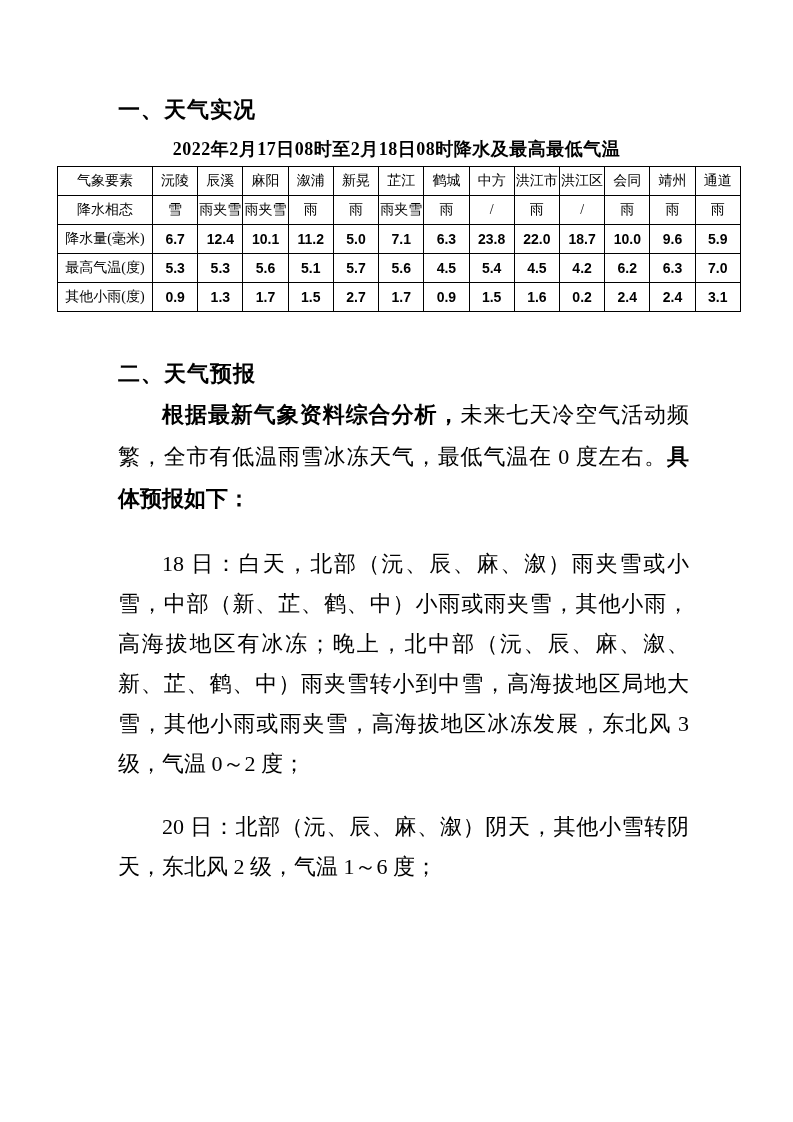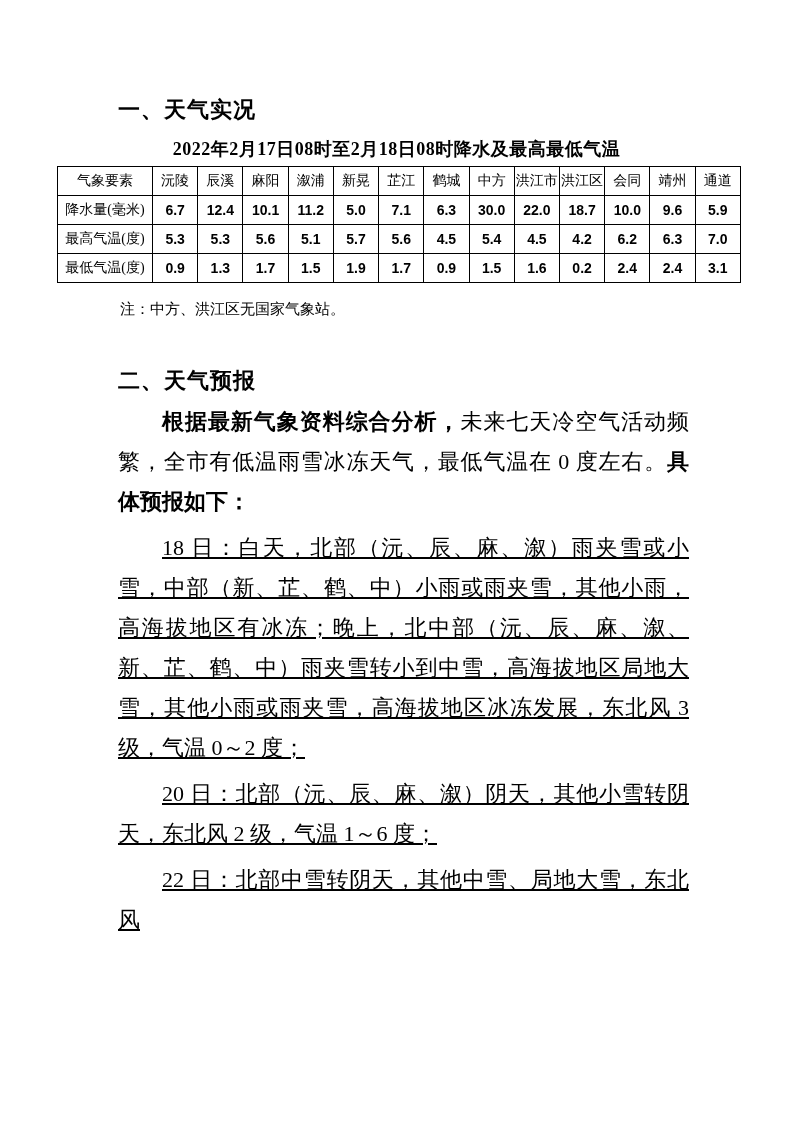--- a/index.html
+++ b/index.html
@@ -71,24 +71,24 @@
   
   .body-text { padding: 0 104px 0 118px; }
   .body-text p {
     margin: 0;
     font-size: 22px;
     line-height: 40px;
     text-align: justify;
     text-justify: inter-character;
     text-indent: 44px;
   }
-  .body-text p.space-above { margin-top: 6px; text-decoration: underline; }
+  .body-text p.space-above { margin-top: 23px; }
   .body-text p:first-child { margin-top: 7px; }
   .body-text .b {
-    font-family: Liberation Sans, sans-serif;
+    font-family: Liberation Mono, monospace;
     font-weight: 700;
   }
 </style>
 </head>
 <body>
 
 <div class="page">
 
   <div class="sec-title first">一、天气实况</div>
 
@@ -111,30 +111,46 @@
         <th>鹤城</th>
         <th>中方</th>
         <th>洪江市</th>
         <th>洪江区</th>
         <th>会同</th>
         <th>靖州</th>
         <th>通道</th>
       </tr>
     </thead>
     <tbody>
+      <tr>
+        <td>降水相态</td>
+        <td class="val">雪</td>
+        <td class="val">雨夹雪</td>
+        <td class="val">雨夹雪</td>
+        <td class="val">雨</td>
+        <td class="val">雨</td>
+        <td class="val">雨夹雪</td>
+        <td class="val">雨</td>
+        <td class="val">/</td>
+        <td class="val">雨</td>
+        <td class="val">/</td>
+        <td class="val">雨</td>
+        <td class="val">雨</td>
+        <td class="val">雨</td>
+      </tr>
       <tr class="num-row">
         <td>降水量(毫米)</td>
         <td class="val">6.7</td>
         <td class="val">12.4</td>
         <td class="val">10.1</td>
         <td class="val">11.2</td>
         <td class="val">5.0</td>
         <td class="val">7.1</td>
         <td class="val">6.3</td>
-        <td class="val">30.0</td>
+        <td class="val">23.8</td>
         <td class="val">22.0</td>
         <td class="val">18.7</td>
         <td class="val">10.0</td>
         <td class="val">9.6</td>
         <td class="val">5.9</td>
       </tr>
       <tr class="num-row">
         <td>最高气温(度)</td>
         <td class="val">5.3</td>
         <td class="val">5.3</td>
@@ -144,42 +160,40 @@
         <td class="val">5.6</td>
         <td class="val">4.5</td>
         <td class="val">5.4</td>
         <td class="val">4.5</td>
         <td class="val">4.2</td>
         <td class="val">6.2</td>
         <td class="val">6.3</td>
         <td class="val">7.0</td>
       </tr>
       <tr class="num-row">
-        <td>最低气温(度)</td>
+        <td>其他小雨(度)</td>
         <td class="val">0.9</td>
         <td class="val">1.3</td>
         <td class="val">1.7</td>
         <td class="val">1.5</td>
-        <td class="val">1.9</td>
+        <td class="val">2.7</td>
         <td class="val">1.7</td>
         <td class="val">0.9</td>
         <td class="val">1.5</td>
         <td class="val">1.6</td>
         <td class="val">0.2</td>
         <td class="val">2.4</td>
         <td class="val">2.4</td>
         <td class="val">3.1</td>
       </tr>
     </tbody>
   </table>
 
-  <div class="table-note">注：中方、洪江区无国家气象站。</div>
 
   <div class="sec-title second">二、天气预报</div>
 
   <div class="body-text">
     <p><span class="b">根据最新气象资料综合分析，</span><span>未来七天冷空气活动频繁，全市有低温雨雪冰冻天气，最低气温在 0 度左右。</span><span class="b">具体预报如下：</span></p>
     <p class="space-above">18 日：白天，北部（沅、辰、麻、溆）雨夹雪或小雪，中部（新、芷、鹤、中）小雨或雨夹雪，其他小雨，高海拔地区有冰冻；晚上，北中部（沅、辰、麻、溆、新、芷、鹤、中）雨夹雪转小到中雪，高海拔地区局地大雪，其他小雨或雨夹雪，高海拔地区冰冻发展，东北风 3 级，气温 0～2 度；</p>
     <p class="space-above">20 日：北部（沅、辰、麻、溆）阴天，其他小雪转阴天，东北风 2 级，气温 1～6 度；</p>
-    <p class="space-above">22 日：北部中雪转阴天，其他中雪、局地大雪，东北风</p>
   </div>
 
 </div>
 
 </body></html>

